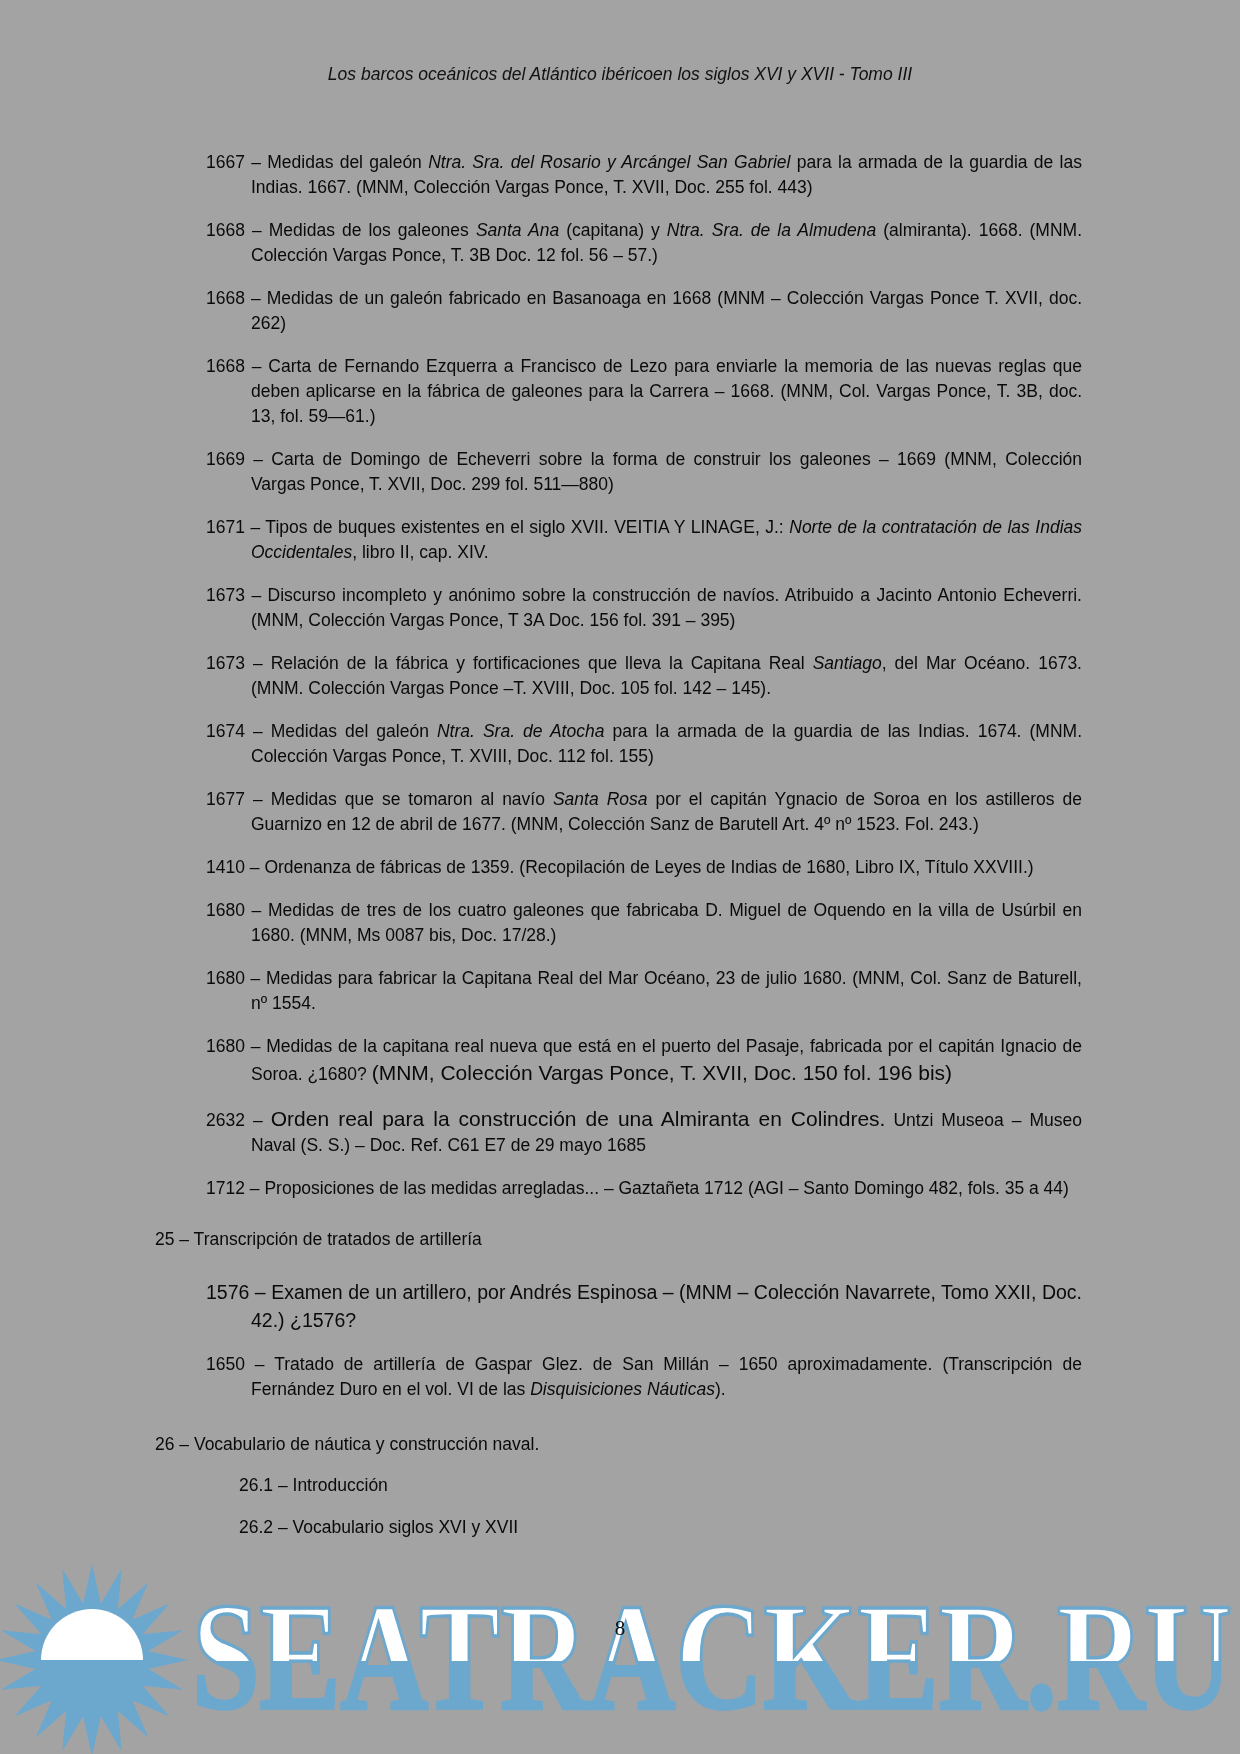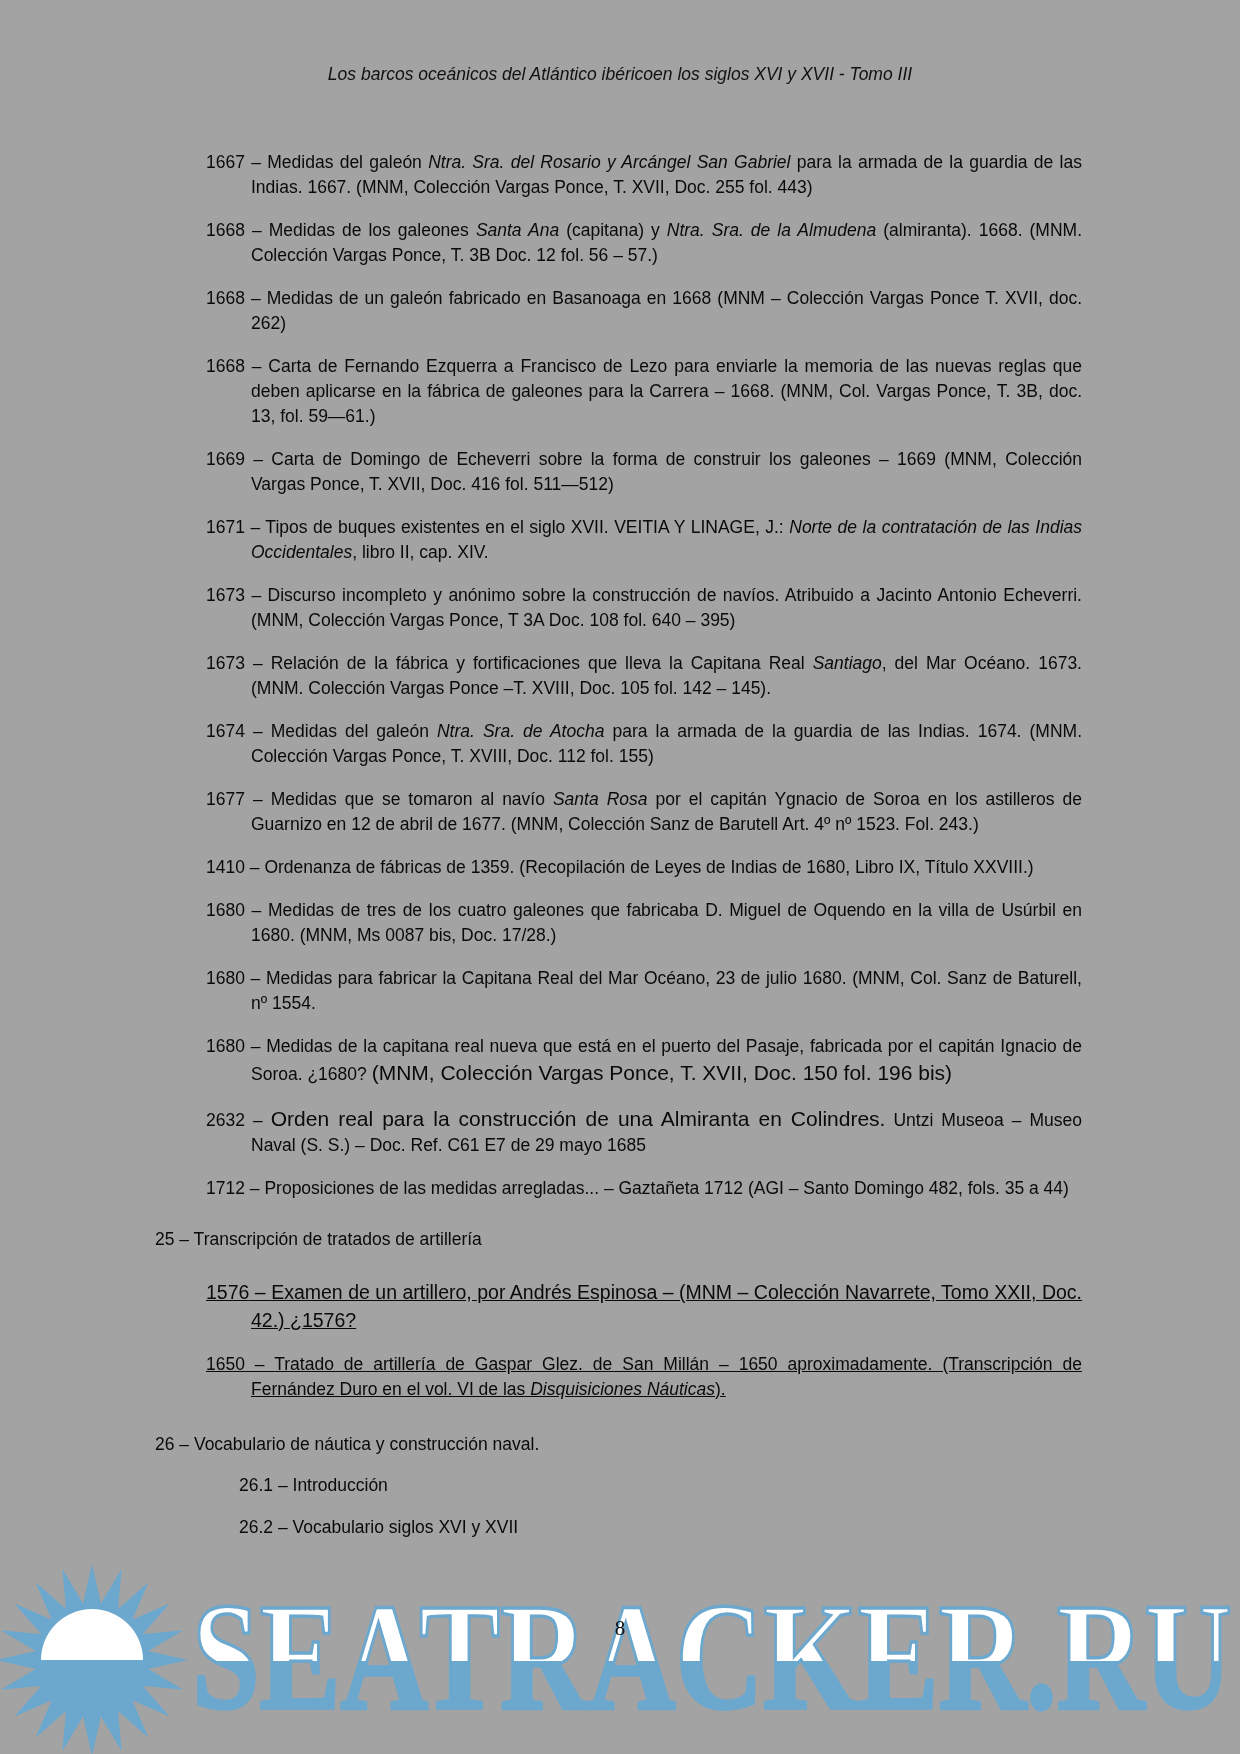--- a/index.html
+++ b/index.html
@@ -27,21 +27,21 @@
     padding-left:45px;
     text-indent:-45px;
   }
   .catalog p.entry.lg{font-size:19.5px;line-height:28px;}
   .it{font-style:italic;}
   span.lg{font-size:21px;line-height:28px;}
   .section-heading{
     margin:26px 140px 0 155px;
     font-size:17.5px;line-height:25px;
   }
-  .catalog.sub{margin-top:26px;text-decoration:underline;}
+  .catalog.sub{margin-top:26px;}
   .vocab-items{margin:0 140px 0 223px;font-size:17.5px;line-height:25.5px;}
   .vocab-items p{margin:16px;}
   .section-heading.vocab{margin-top:30px;}
   .page-number{
     position:absolute;left:598px;top:1616px;width:44px;
     text-align:center;
     font-family:"Liberation Serif",serif;
     font-size:21px;color:#111;
     z-index:3;
   }
@@ -63,23 +63,23 @@
 
 <div class="page">
 
   <div class="running-header">Los barcos oceánicos del Atlántico ibéricoen los siglos XVI y XVII - Tomo III</div>
 
   <div class="catalog" id="catalog-main">
       <p class="entry"><span>1667</span><span> – </span><span>Medidas del galeón </span><span class="it">Ntra. Sra. del Rosario y Arcángel San Gabriel</span><span> para la armada de la guardia de las Indias. 1667. (MNM, Colección Vargas Ponce, T. XVII, Doc. 255 fol. 443)</span></p>
       <p class="entry"><span>1668</span><span> – </span><span>Medidas de los galeones </span><span class="it">Santa Ana</span><span> (capitana) y </span><span class="it">Ntra. Sra. de la Almudena</span><span> (almiranta). 1668. (MNM. Colección Vargas Ponce, T. 3B Doc. 12 fol. 56 – 57.)</span></p>
       <p class="entry"><span>1668</span><span> – </span><span>Medidas de un galeón fabricado en Basanoaga en 1668 (MNM – Colección Vargas Ponce T. XVII, doc. 262)</span></p>
       <p class="entry"><span>1668</span><span> – </span><span>Carta de Fernando Ezquerra a Francisco de Lezo para enviarle la memoria de las nuevas reglas que deben aplicarse en la fábrica de galeones para la Carrera – 1668. (MNM, Col. Vargas Ponce, T. 3B, doc. 13, fol. 59—61.)</span></p>
-      <p class="entry"><span>1669</span><span> – </span><span>Carta de Domingo de Echeverri sobre la forma de construir los galeones – 1669 (MNM, Colección Vargas Ponce, T. XVII, Doc. 416 fol. 511—512)</span></p>
+      <p class="entry"><span>1669</span><span> – </span><span>Carta de Domingo de Echeverri sobre la forma de construir los galeones – 1669 (MNM, Colección Vargas Ponce, T. XVII, Doc. 299 fol. 511—880)</span></p>
       <p class="entry"><span>1671</span><span> – </span><span>Tipos de buques existentes en el siglo XVII. VEITIA Y LINAGE, J.: </span><span class="it">Norte de la contratación de las Indias Occidentales</span><span>, libro II, cap. XIV.</span></p>
-      <p class="entry"><span>1673</span><span> – </span><span>Discurso incompleto y anónimo sobre la construcción de navíos. Atribuido a Jacinto Antonio Echeverri. (MNM, Colección Vargas Ponce, T 3A Doc. 108 fol. 640 – 395)</span></p>
+      <p class="entry"><span>1673</span><span> – </span><span>Discurso incompleto y anónimo sobre la construcción de navíos. Atribuido a Jacinto Antonio Echeverri. (MNM, Colección Vargas Ponce, T 3A Doc. 156 fol. 391 – 395)</span></p>
       <p class="entry"><span>1673</span><span> – </span><span>Relación de la fábrica y fortificaciones que lleva la Capitana Real </span><span class="it">Santiago</span><span>, del Mar Océano. 1673. (MNM. Colección Vargas Ponce –T. XVIII, Doc. 105 fol. 142 – 145).</span></p>
       <p class="entry"><span>1674</span><span> – </span><span>Medidas del galeón </span><span class="it">Ntra. Sra. de Atocha</span><span> para la armada de la guardia de las Indias. 1674. (MNM. Colección Vargas Ponce, T. XVIII, Doc. 112 fol. 155)</span></p>
       <p class="entry"><span>1677</span><span> – </span><span>Medidas que se tomaron al navío </span><span class="it">Santa Rosa</span><span> por el capitán Ygnacio de Soroa en los astilleros de Guarnizo en 12 de abril de 1677. (MNM, Colección Sanz de Barutell Art. 4º nº 1523. Fol. 243.)</span></p>
       <p class="entry"><span>1410</span><span> – </span><span>Ordenanza de fábricas de 1359. (Recopilación de Leyes de Indias de 1680, Libro IX, Título XXVIII.)</span></p>
       <p class="entry"><span>1680</span><span> – </span><span>Medidas de tres de los cuatro galeones que fabricaba D. Miguel de Oquendo en la villa de Usúrbil en 1680. (MNM, Ms 0087 bis, Doc. 17/28.)</span></p>
       <p class="entry"><span>1680</span><span> – </span><span>Medidas para fabricar la Capitana Real del Mar Océano, 23 de julio 1680. (MNM, Col. Sanz de Baturell, nº 1554.</span></p>
       <p class="entry"><span>1680</span><span> – </span><span>Medidas de la capitana real nueva que está en el puerto del Pasaje, fabricada por el capitán Ignacio de Soroa. ¿1680? </span><span class="lg">(MNM, Colección Vargas Ponce, T. XVII, Doc. 150 fol. 196 bis)</span></p>
       <p class="entry"><span>2632</span><span> – </span><span class="lg">Orden real para la construcción de una Almiranta en Colindres.</span><span> Untzi Museoa – Museo Naval (S. S.) – Doc. Ref. C61 E7 de 29 mayo 1685</span></p>
       <p class="entry"><span>1712</span><span> – </span><span>Proposiciones de las medidas arregladas... – Gaztañeta 1712 (AGI – Santo Domingo 482, fols. 35 a 44)</span></p>
     </div>

